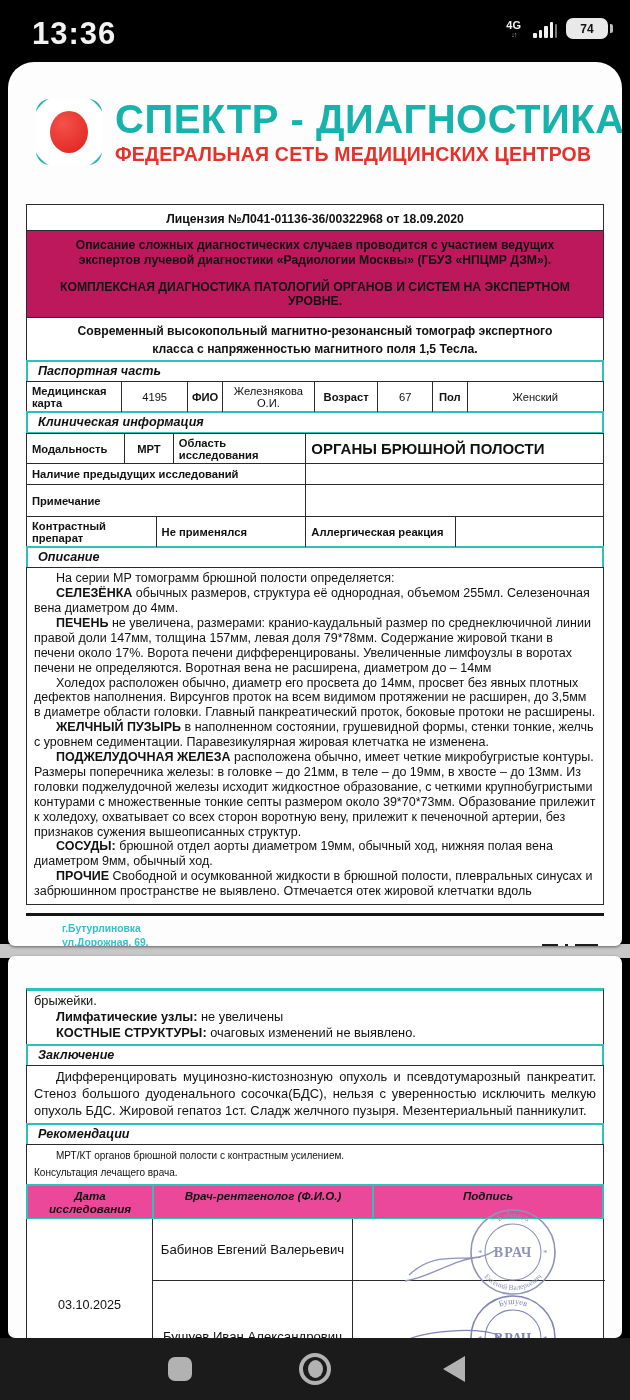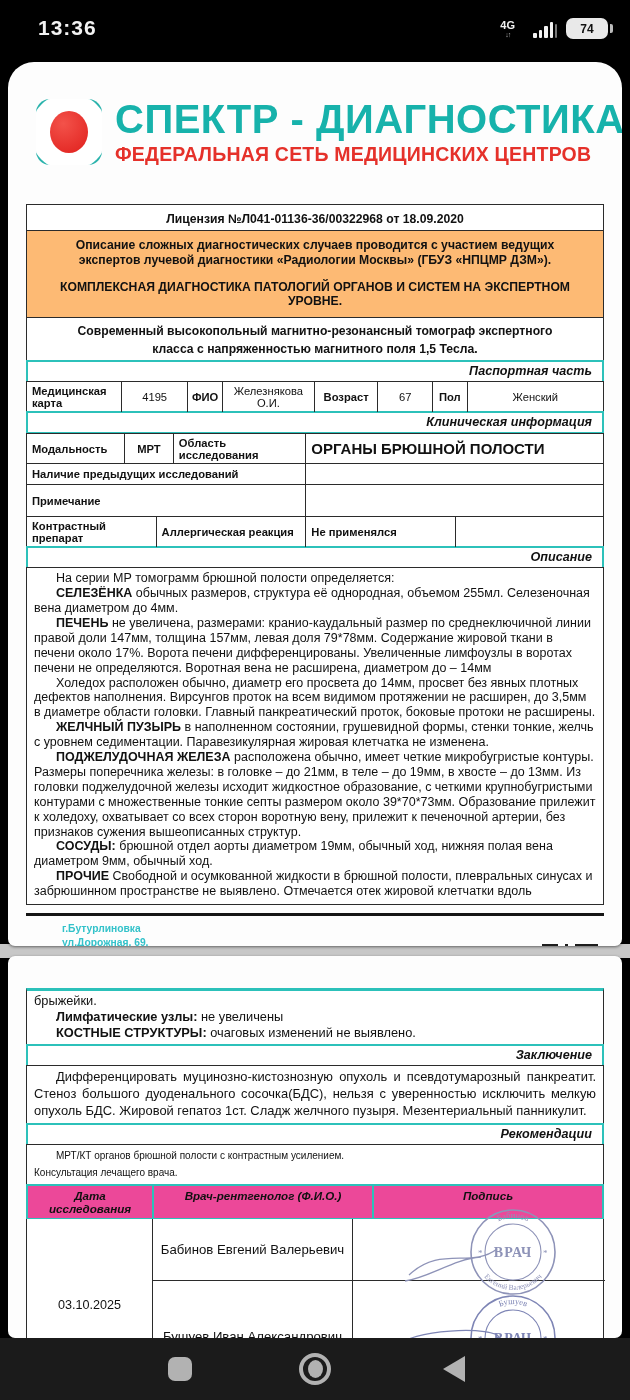--- a/index.html
+++ b/index.html
@@ -1,22 +1,22 @@
 <!DOCTYPE html>
 <html><head>
 <meta charset="utf-8">
 <style>
   html,body{margin:0;padding:0;background:#000;}
   .screen{position:relative;width:630px;height:1400px;background:#000;overflow:hidden;
           font-family:"Liberation Sans",sans-serif;}
   
   .statusbar{position:absolute;top:0;left:0;width:630px;height:62px;color:#f2f2f2;}
-  .clock{position:absolute;left:38px;top:16px;font-size:21px;font-weight:bold;letter-spacing:1px;}
+  .clock{position:absolute;left:32px;top:16px;font-size:31px;font-weight:bold;letter-spacing:1px;}
   .sb-right{position:absolute;right:22px;top:18px;display:flex;align-items:center;gap:9px;}
-  .net{display:flex;align-items:flex-end;gap:18px;}
+  .net{display:flex;align-items:flex-end;gap:12px;}
   .net-stack{display:flex;flex-direction:column;align-items:center;line-height:1;}
   .net-type{font-size:11px;font-weight:bold;}
   .net-arrows{font-size:7px;color:#bbb;letter-spacing:-1px;}
   .bars{display:flex;align-items:flex-end;gap:2px;height:16px;}
   .bar{width:3.5px;background:#f2f2f2;border-radius:1px;}
   .bar.dim{background:#777;}
   .battery{position:relative;width:42px;height:21px;border-radius:7px;background:#e9e9e9;
            display:flex;align-items:center;justify-content:center;color:#111;
            font-size:12px;font-weight:bold;}
   .battery .nub{position:absolute;right:-5px;top:6px;width:3px;height:9px;background:#bbb;
@@ -36,27 +36,27 @@
   .brandtext{display:flex;flex-direction:column;}
   .brandtitle{color:#17b2ab;font-size:40px;font-weight:bold;letter-spacing:.5px;line-height:1.05;white-space:nowrap;}
   .brandsub{color:#e5312a;font-size:19.5px;font-weight:bold;letter-spacing:.2px;margin-top:3px;white-space:nowrap;}
   
   .stack{position:absolute;left:18px;width:578px;}
   .page1 .stack{top:144px;}
   .page2 .stack{top:32px;}
   .box{border:1.6px solid #2b2b2b;background:#fff;margin-top:-1.6px;box-sizing:border-box;}
   .box.center{text-align:center;}
   .box .cl{font-size:12.2px;font-weight:bold;color:#111;line-height:1.22;}
-  .gray{background:#fdba74;padding:7px 26px 6px;}
+  .gray{background:#be185d;padding:7px 26px 6px;}
   .gray .cl{margin:0 0 2px;}
   .gray .cl.second{margin-top:12px;}
   .licbox{padding:4px 6px 3px;}
   .tomobox{padding:3px 30px 4px;}
   .sechdr{border:2.6px solid #2cc1ba;background:#fff;margin-top:-2px;box-sizing:border-box;
-          font-size:12.6px;font-weight:bold;font-style:italic;color:#111;padding:2px 10px 3px;text-align:right;}
+          font-size:12.6px;font-weight:bold;font-style:italic;color:#111;padding:2px 10px 3px;}
   
   .trow{display:flex;border:1.6px solid #2b2b2b;margin-top:-1.6px;box-sizing:border-box;background:#fff;}
   .tc{border-right:1.6px solid #2b2b2b;box-sizing:border-box;padding:3px 5px;display:flex;
       align-items:center;font-size:11.2px;color:#111;}
   .tc:last-child{border-right:none;}
   .tc.b{font-weight:bold;}
   .tc.c{justify-content:center;text-align:center;}
   .tc.big{font-size:15px;font-weight:bold;}
   
   .descbox{padding:3px 7px 5px;}
@@ -188,22 +188,22 @@
         <div class="tc" style="flex:1"></div>
       </div>
 
       <div class="trow" style="min-height:33px">
         <div class="tc b" style="width:48.5%">Примечание</div>
         <div class="tc" style="flex:1"></div>
       </div>
 
       <div class="trow" style="min-height:25px">
         <div class="tc b" style="width:22.5%">Контрастный препарат</div>
+        <div class="tc b" style="width:26%">Не применялся</div>
         <div class="tc b" style="width:26%">Аллергическая реакция</div>
-        <div class="tc b" style="width:26%">Не применялся</div>
         <div class="tc" style="flex:1"></div>
       </div>
 
       <div class="sechdr">Описание</div>
 
       <div class="box descbox">
         <p><b></b><span>На серии МР томограмм брюшной полости определяется:</span></p>
         <p><b>СЕЛЕЗЁНКА</b><span> обычных размеров, структура её однородная, объемом 255мл. Селезеночная вена диаметром до 4мм.</span></p>
         <p><b>ПЕЧЕНЬ</b><span> не увеличена, размерами: кранио-каудальный размер  по среднеключичной линии правой доли 147мм, толщина 157мм, левая доля 79*78мм. Содержание жировой ткани в печени около 17%. Ворота печени дифференцированы. Увеличенные лимфоузлы в воротах печени не определяются. Воротная вена не расширена, диаметром до – 14мм</span></p>
         <p><b></b><span>Холедох расположен обычно, диаметр его просвета до 14мм, просвет без явных плотных дефектов наполнения. Вирсунгов проток на всем видимом протяжении не расширен, до 3,5мм в диаметре области головки. Главный панкреатический проток, боковые протоки не расширены.</span></p>

